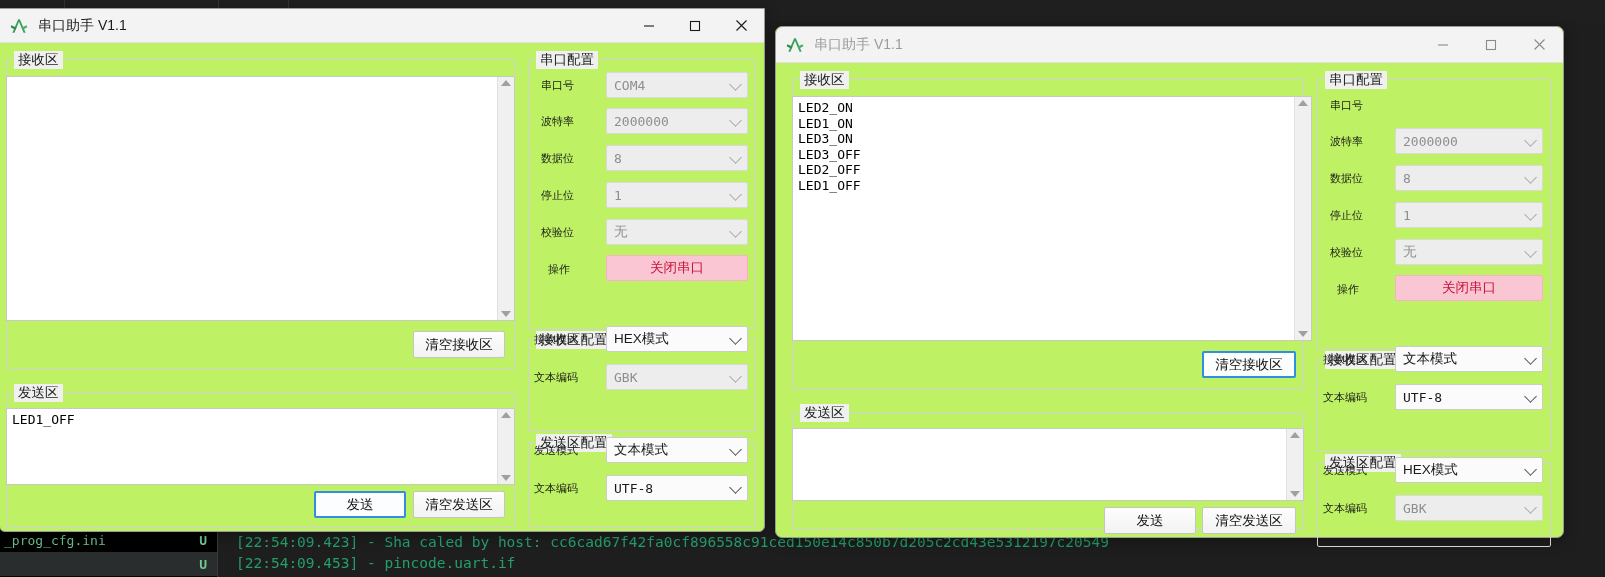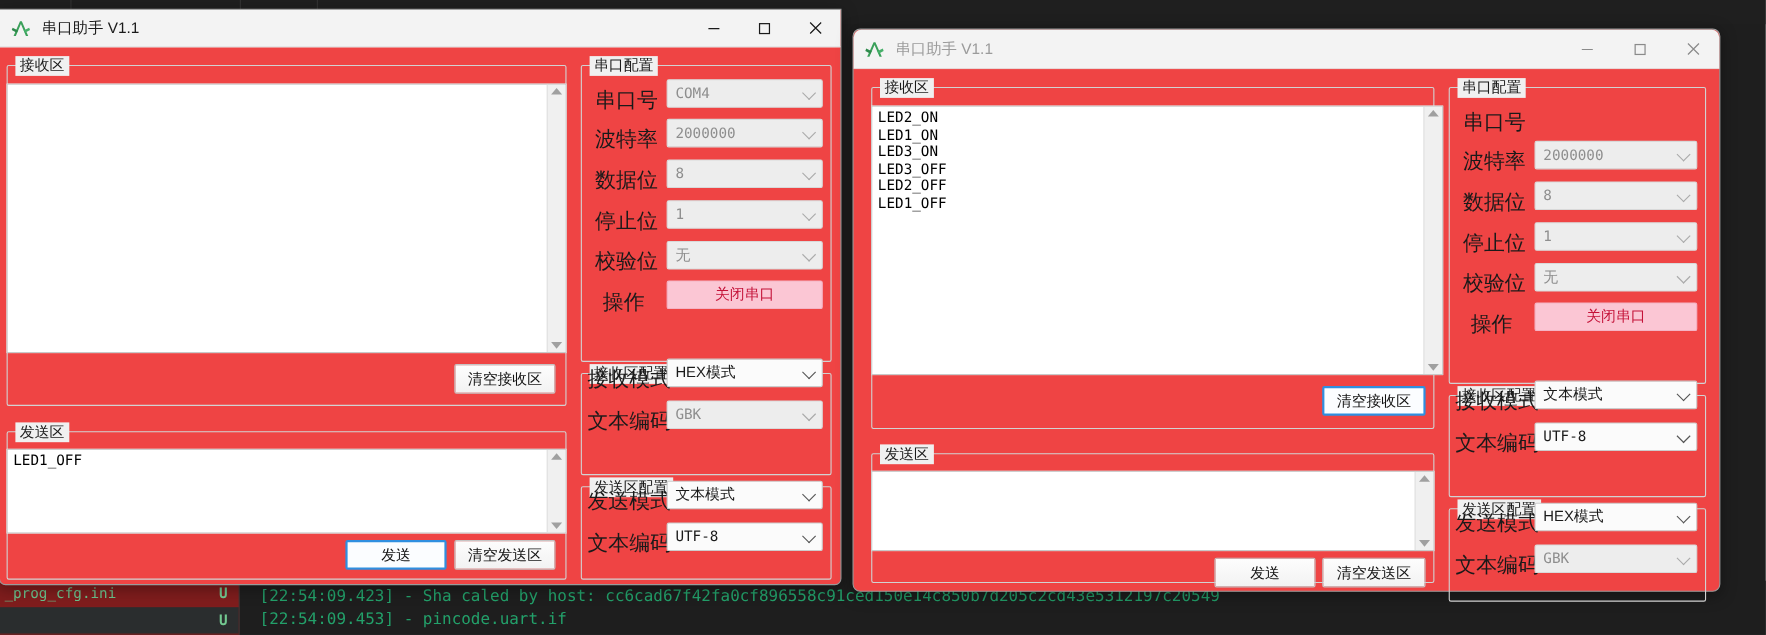--- a/index.html
+++ b/index.html
@@ -31,21 +31,21 @@
   .bg-gutterline {
     position: absolute; top: 0; height: 22px; width: 1px; background: #333;
   }
 
   .bg-lower {
     position: absolute; left: 0; top: 528px; width: 1605px; height: 49px;
     background: #1e1e1e;
   }
   .bg-explorer {
     position: absolute; left: 0; top: 0; width: 218px; height: 49px;
-    background: #7f1d1d;
+    background: #000000;
     border-right: 1px solid #3a3a3a;
   }
   .bg-explorer-row {
     position: relative; height: 24px;
     display: flex; align-items: center;
     padding: 0 10px 0 4px;
     font-family: "DejaVu Sans Mono", monospace;
     font-size: 13px;
     color: #6cc08c;
   }
@@ -61,21 +61,21 @@
     font-size: 14.5px;
     color: #23a06a;
     white-space: pre;
     overflow: hidden;
     line-height: 21px;
   }
 
   
   .win {
     position: absolute;
-    background: #ef4444;
+    background: #bef264;
     border: 1px solid #9a9a9a;
     box-shadow: 0 3px 14px rgba(0,0,0,0.35);
   }
   .win.w1 { left: -1px; top: 8px; width: 766px; height: 524px; border-radius: 0 0 6px 6px; }
   .win.w2 { left: 775px; top: 26px; width: 789px; height: 512px; border-radius: 7px; }
 
   .titlebar {
     position: relative;
     height: 34px;
     background: #f3f3f3;
@@ -186,21 +186,21 @@
     position: absolute; right: 7px; top: 50%;
     width: 9px; height: 9px;
     margin-top: -5px;
     border-right: 1.6px solid #555; border-bottom: 1.6px solid #555;
     transform: rotate(45deg);
   }
   .cb.disabled .chev { border-color: #aaa; }
 
   .flabel {
     position: absolute;
-    font-size: 19px;
+    font-size: 11px;
     color: #1a1a1a;
     font-family: "Liberation Sans", sans-serif;
     white-space: nowrap;
     text-align: center;
   }
 </style>
 </head>
 <body>
 
 <div id="bg">

